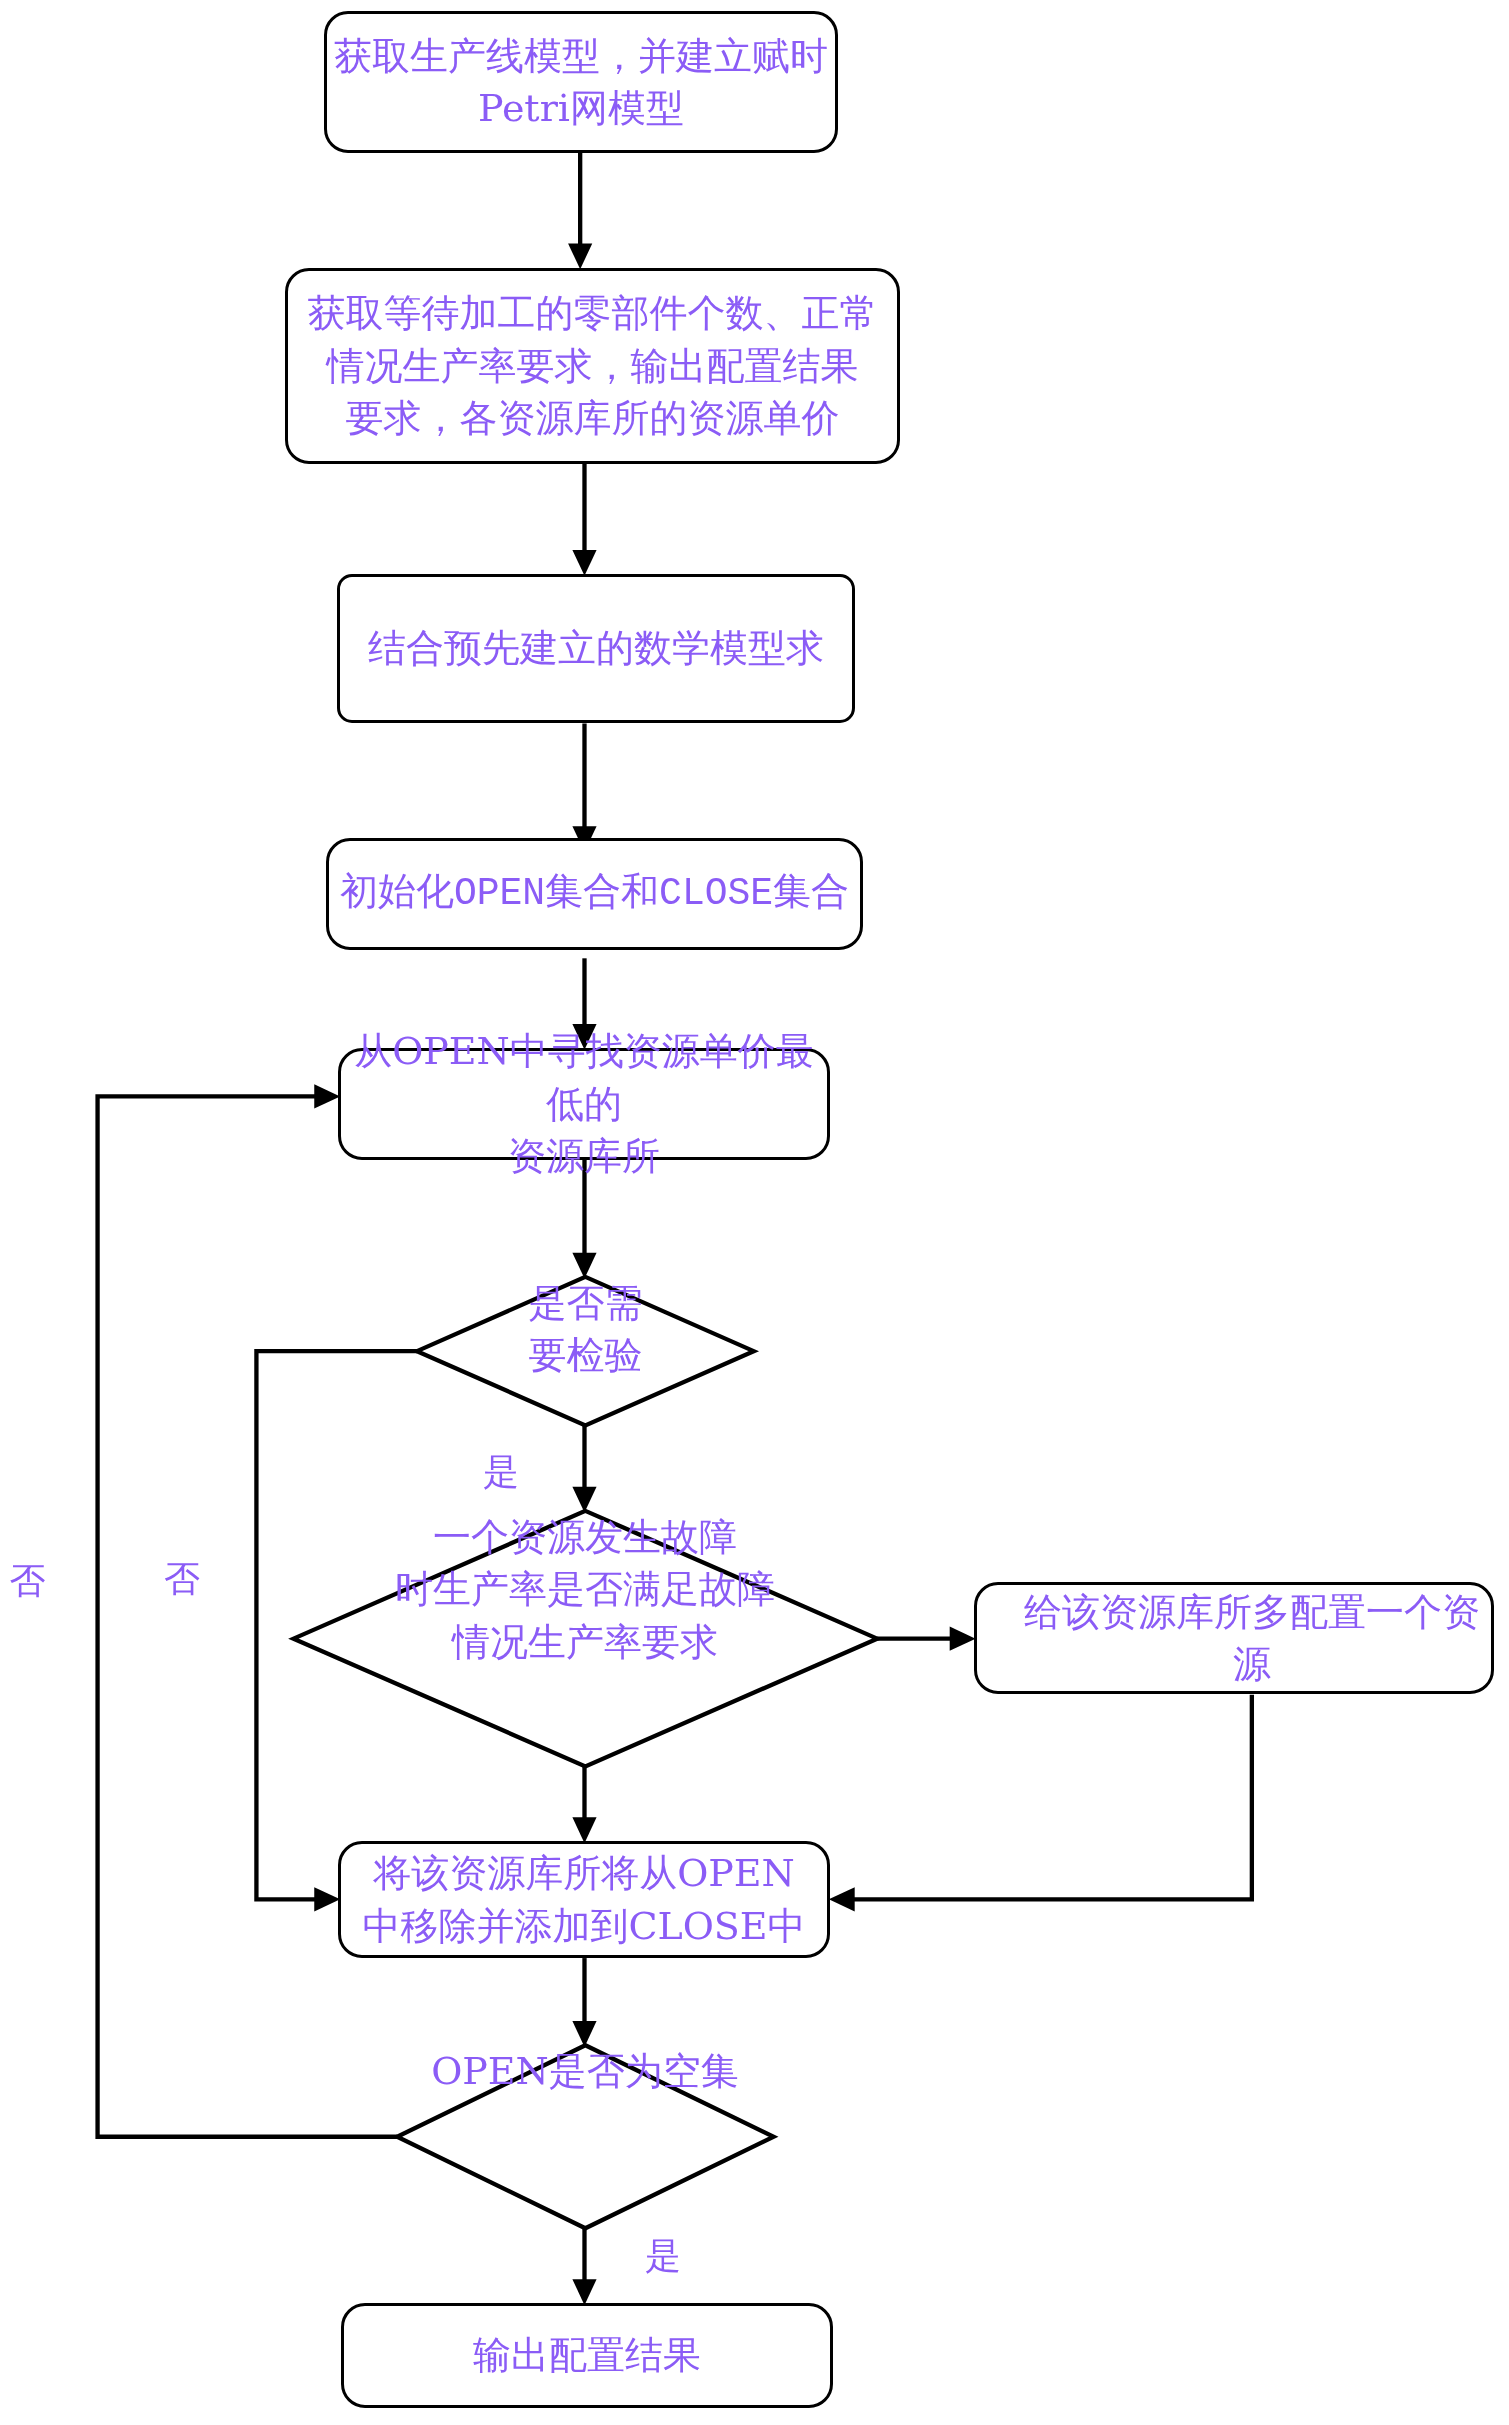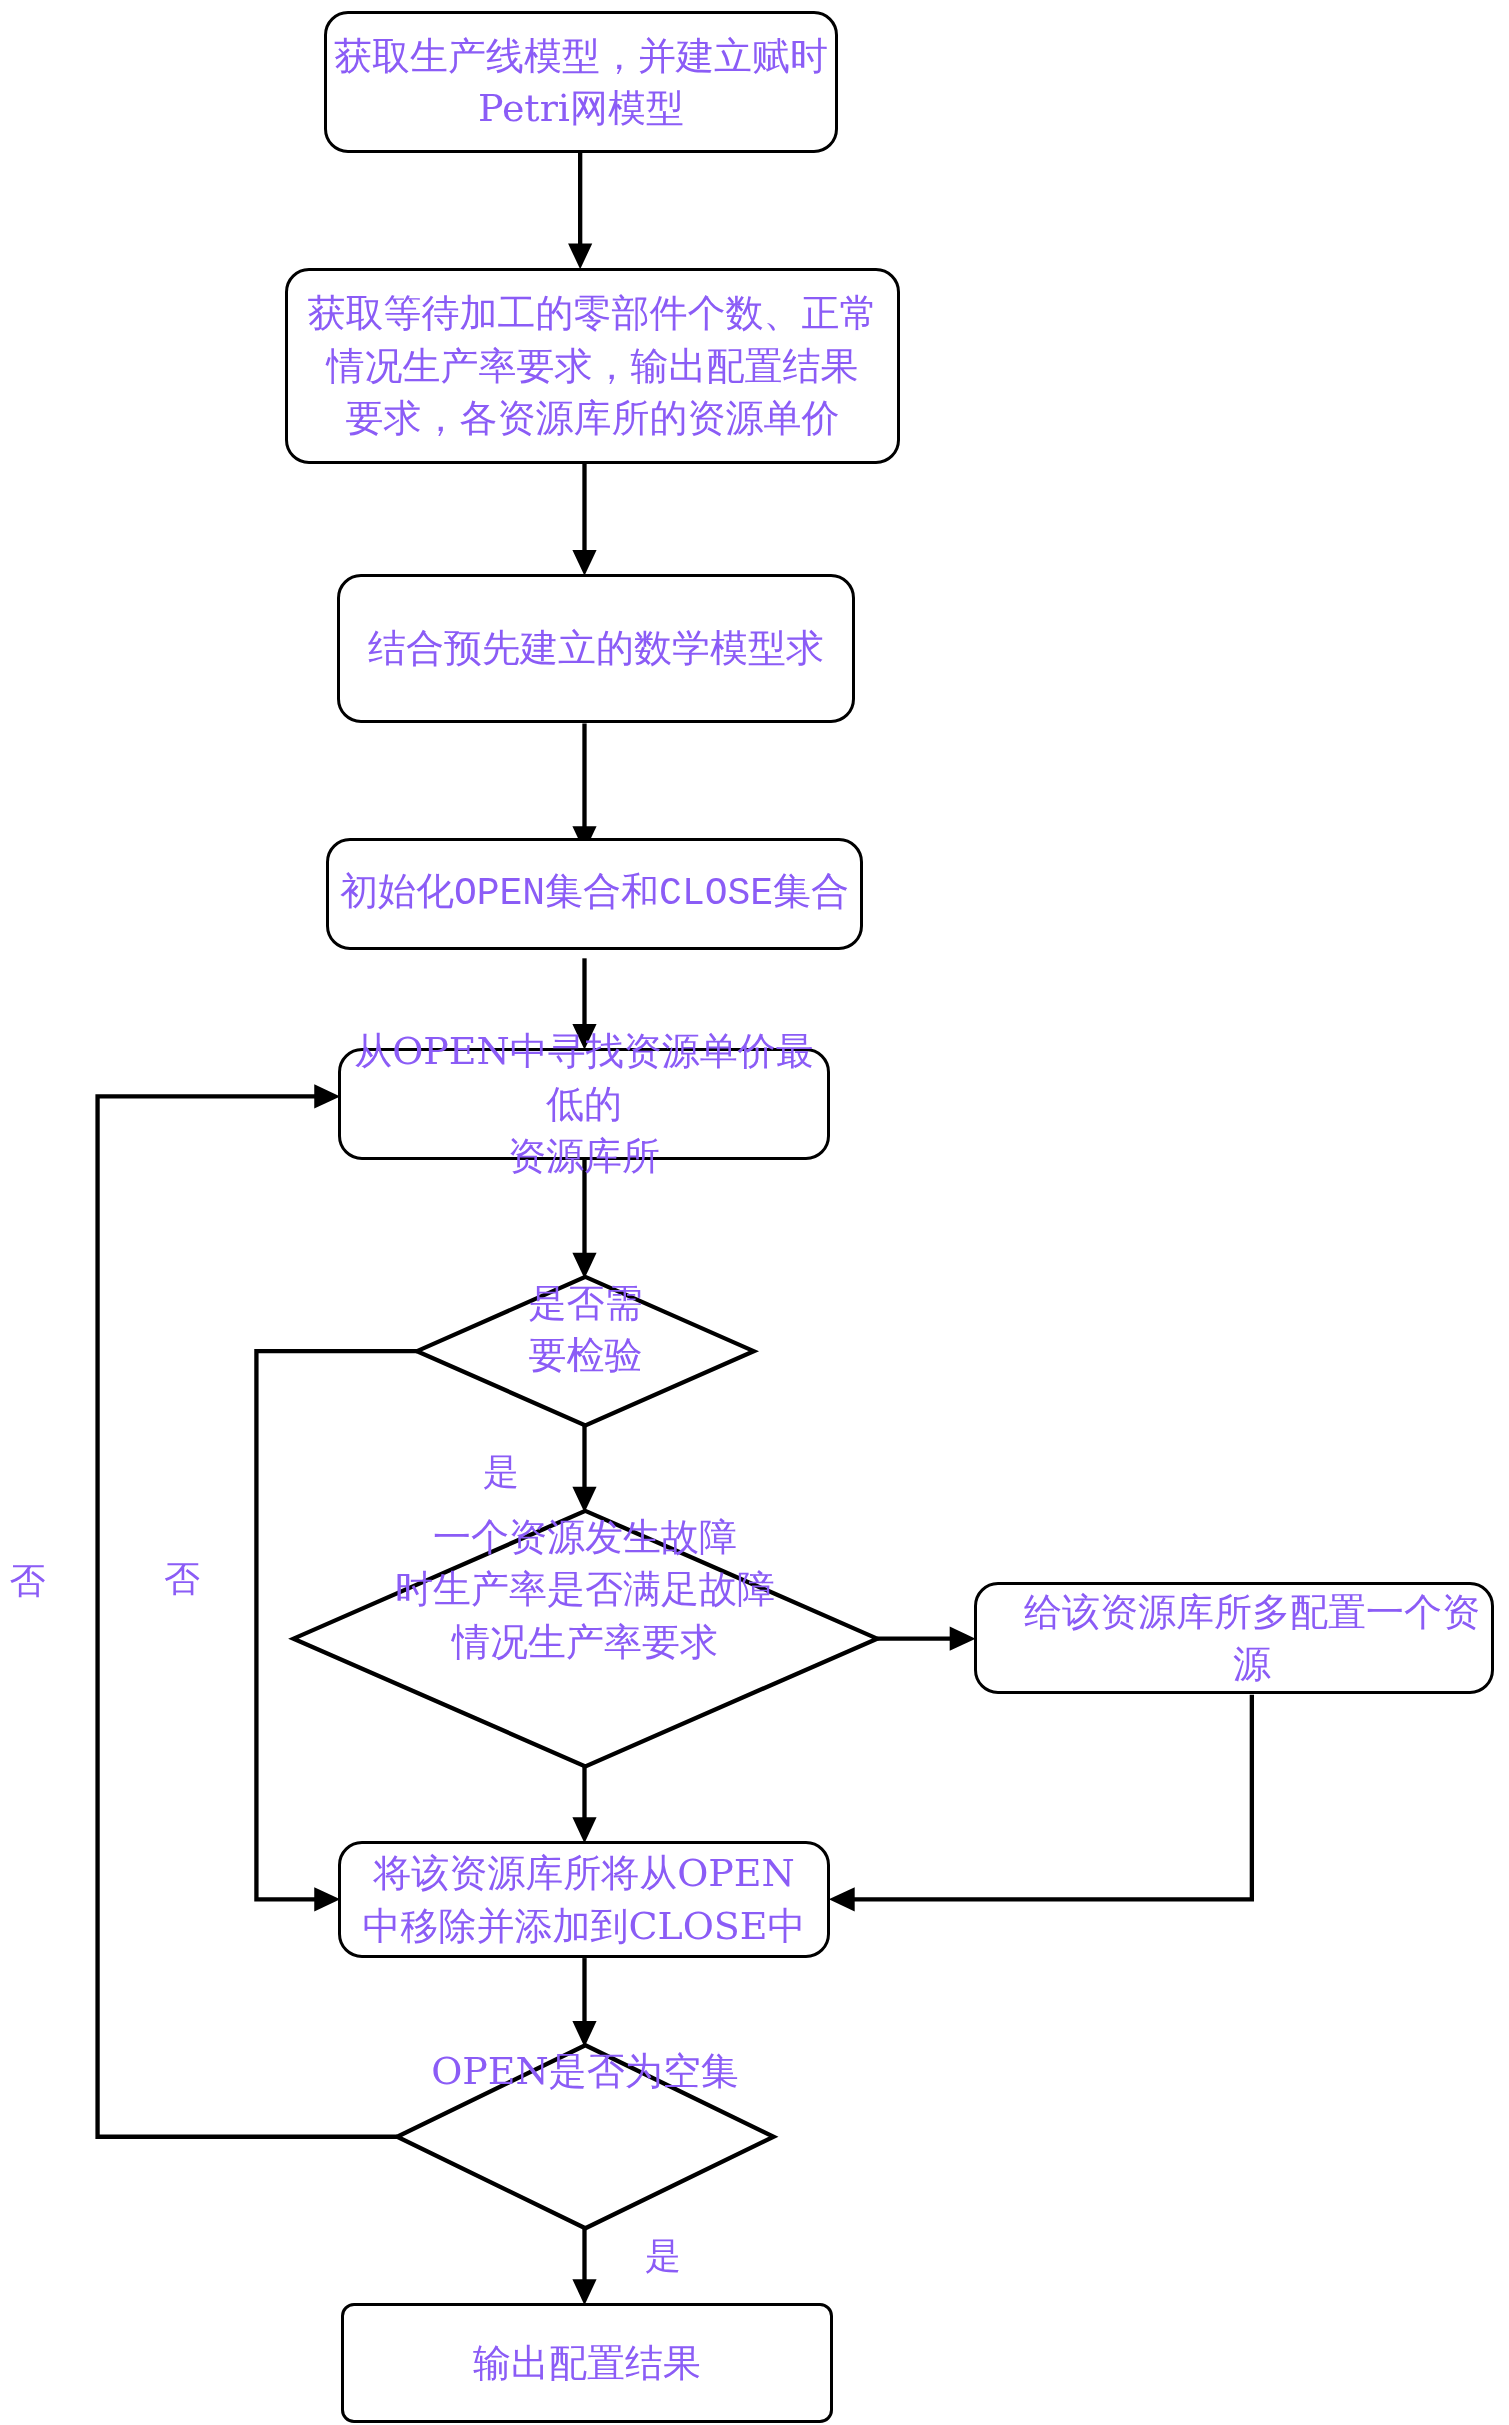--- a/index.html
+++ b/index.html
@@ -101,21 +101,21 @@
     <div>获取生产线模型，并建立赋时</div>
     <div>Petri网模型</div>
   </div>
 
   <div class="node f44" style="left:285px;top:268px;width:615px;height:196px;">
     <div>获取等待加工的零部件个数、正常</div>
     <div>情况生产率要求，输出配置结果</div>
     <div>要求，各资源库所的资源单价</div>
   </div>
 
-  <div class="node f44" style="left:337px;top:574px;width:518px;height:149px;">
+  <div class="node f44" style="left:337px;top:574px;width:518px;height:149px;border-radius:15px;">
     <div>结合预先建立的数学模型求</div>
   </div>
 
   <div class="node f44" style="left:326px;top:838px;width:537px;height:112px;font-family:Liberation Mono, monospace;">
     <div>初始化OPEN集合和CLOSE集合</div>
   </div>
 
   <div class="node f44" style="left:338px;top:1048px;width:492px;height:112px;">
     <div>从OPEN中寻找资源单价最低的</div>
     <div>资源库所</div>
@@ -123,21 +123,21 @@
 
   <div class="node f44" style="left:974px;top:1582px;width:520px;height:112px;padding-left:36px;">
     <div>给该资源库所多配置一个资源</div>
   </div>
 
   <div class="node f44" style="left:338px;top:1841px;width:492px;height:117px;">
     <div>将该资源库所将从OPEN</div>
     <div>中移除并添加到CLOSE中</div>
   </div>
 
-  <div class="node f44" style="left:341px;top:2303px;width:492px;height:120px;border-radius:13px;">
+  <div class="node f44" style="left:341px;top:2303px;width:492px;height:105px;">
     <div>输出配置结果</div>
   </div>
 
   <div class="dtext f44" style="left:417px;top:1277px;width:337px;height:148px;">
     <div>是否需</div>
     <div>要检验</div>
   </div>
 
   <div class="dtext f44" style="left:293px;top:1511px;width:584px;height:256px;">
     <div>一个资源发生故障</div>

